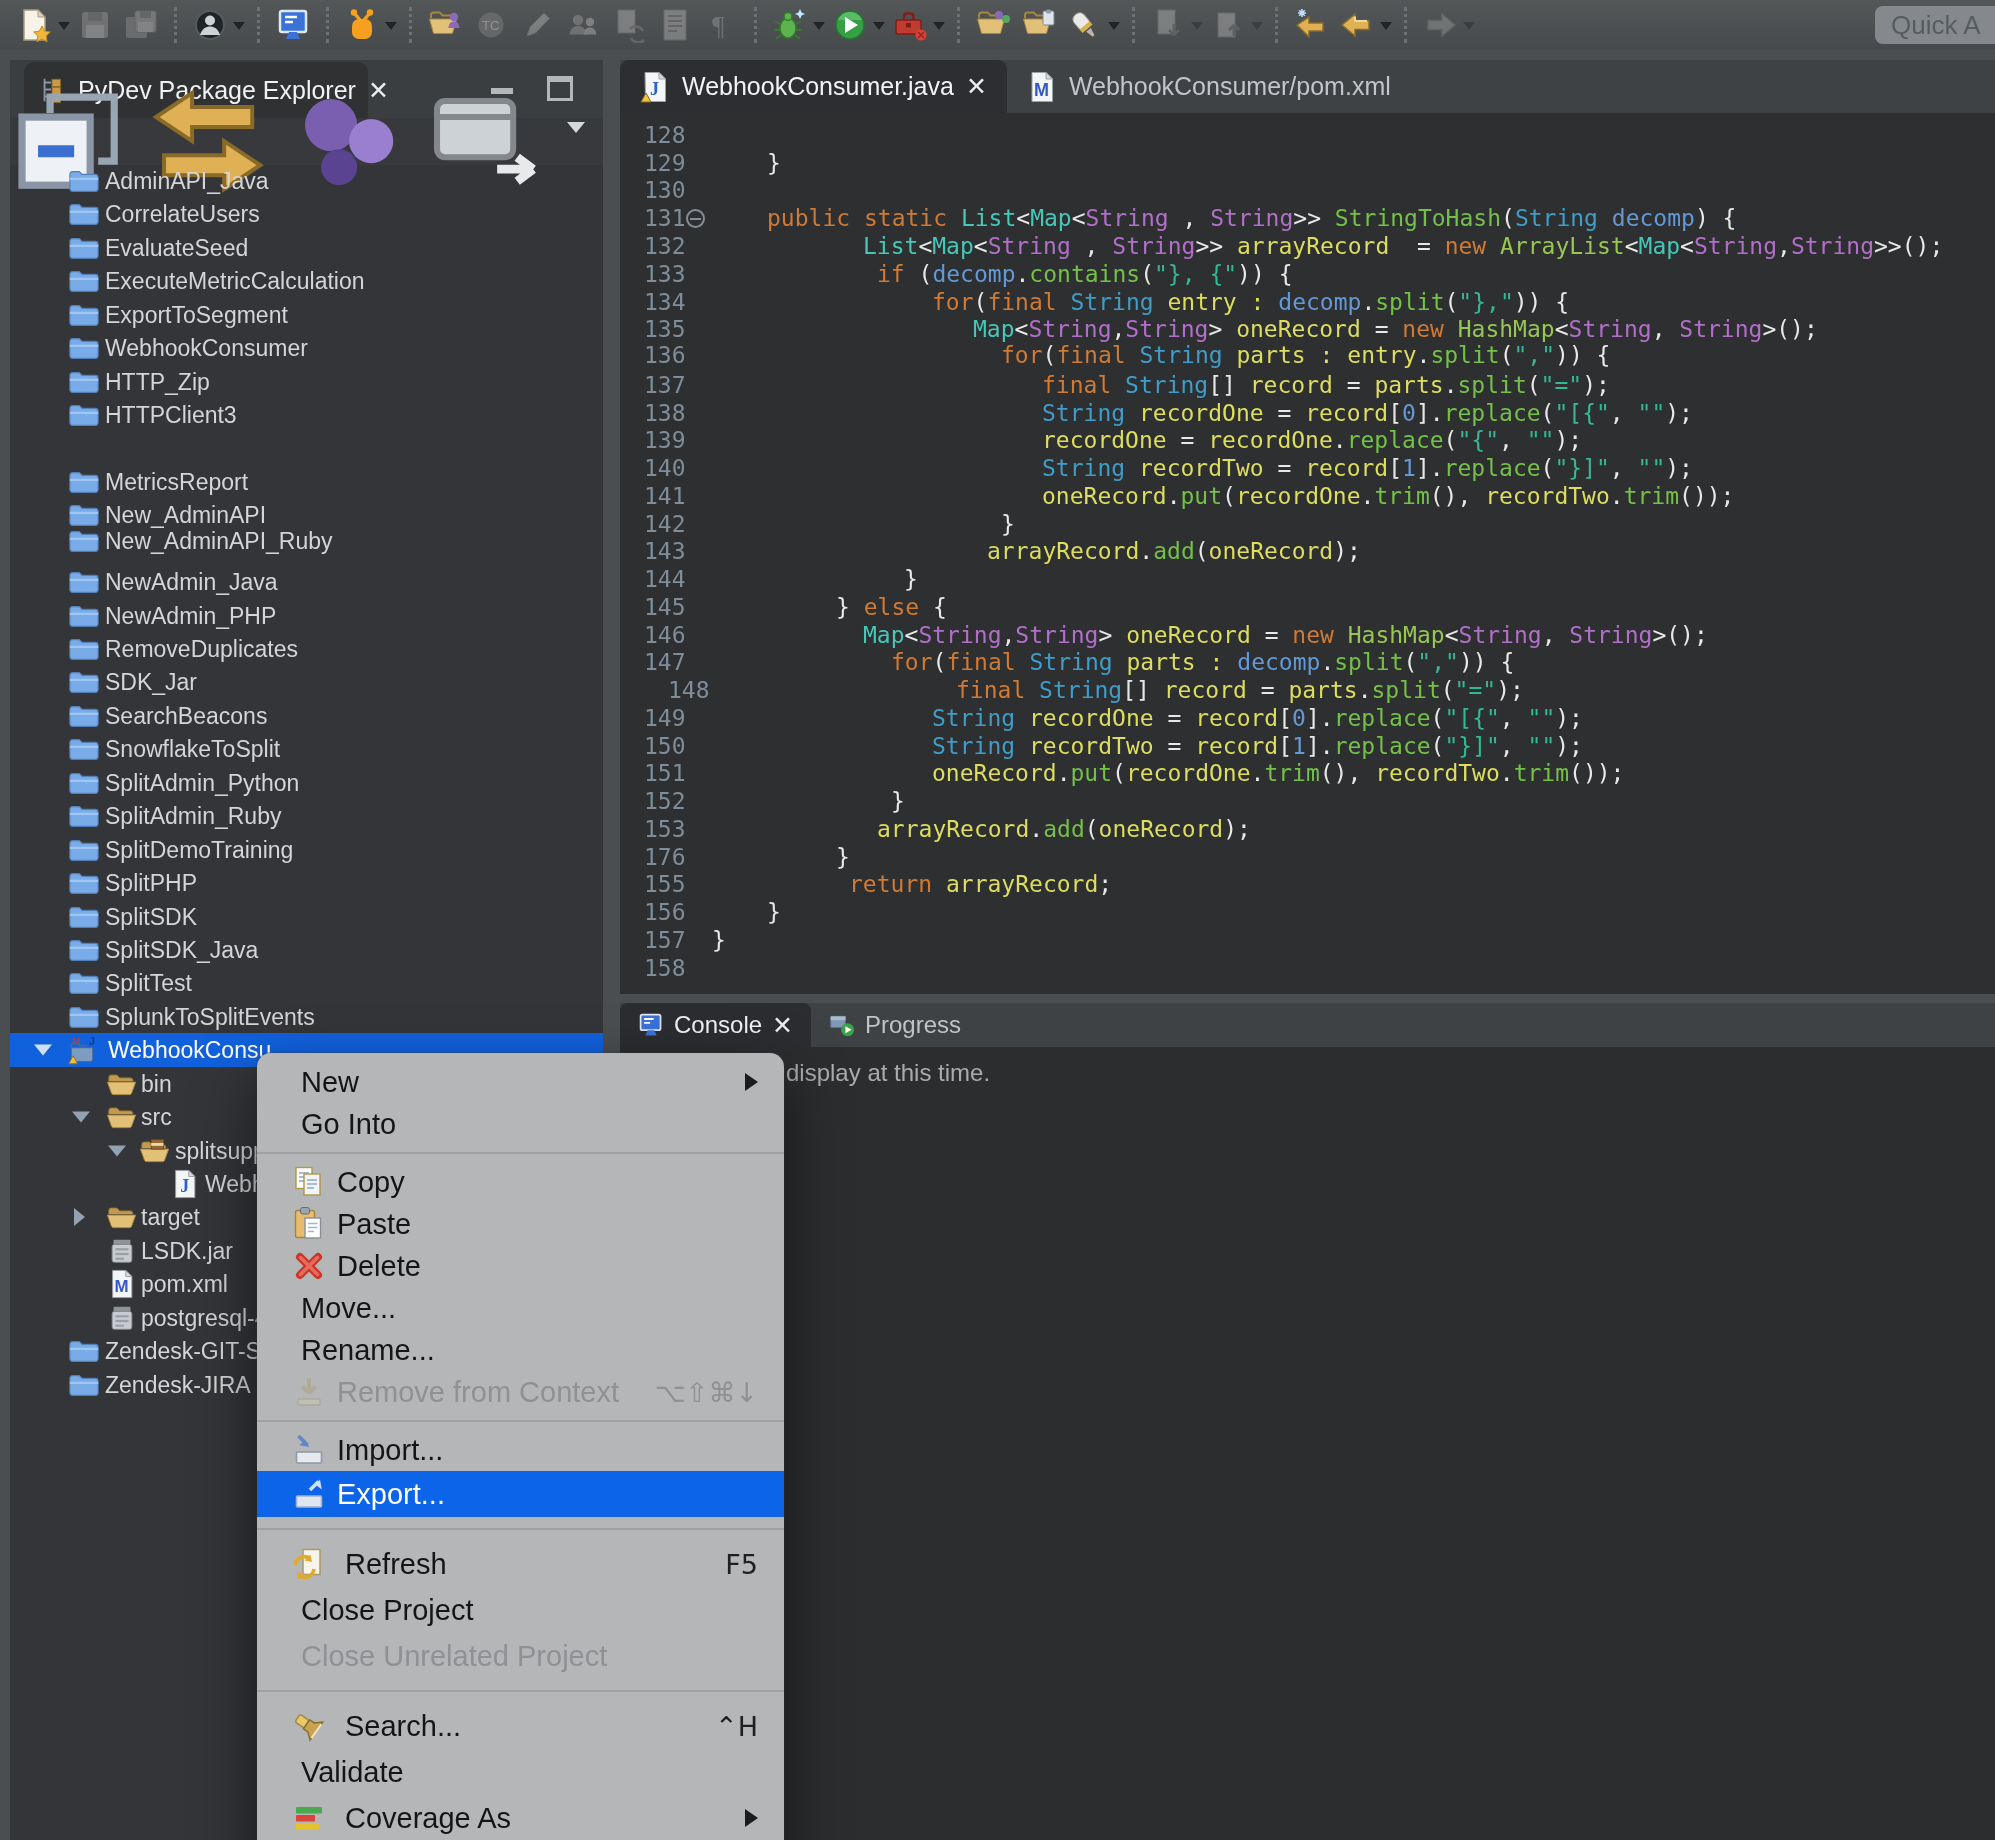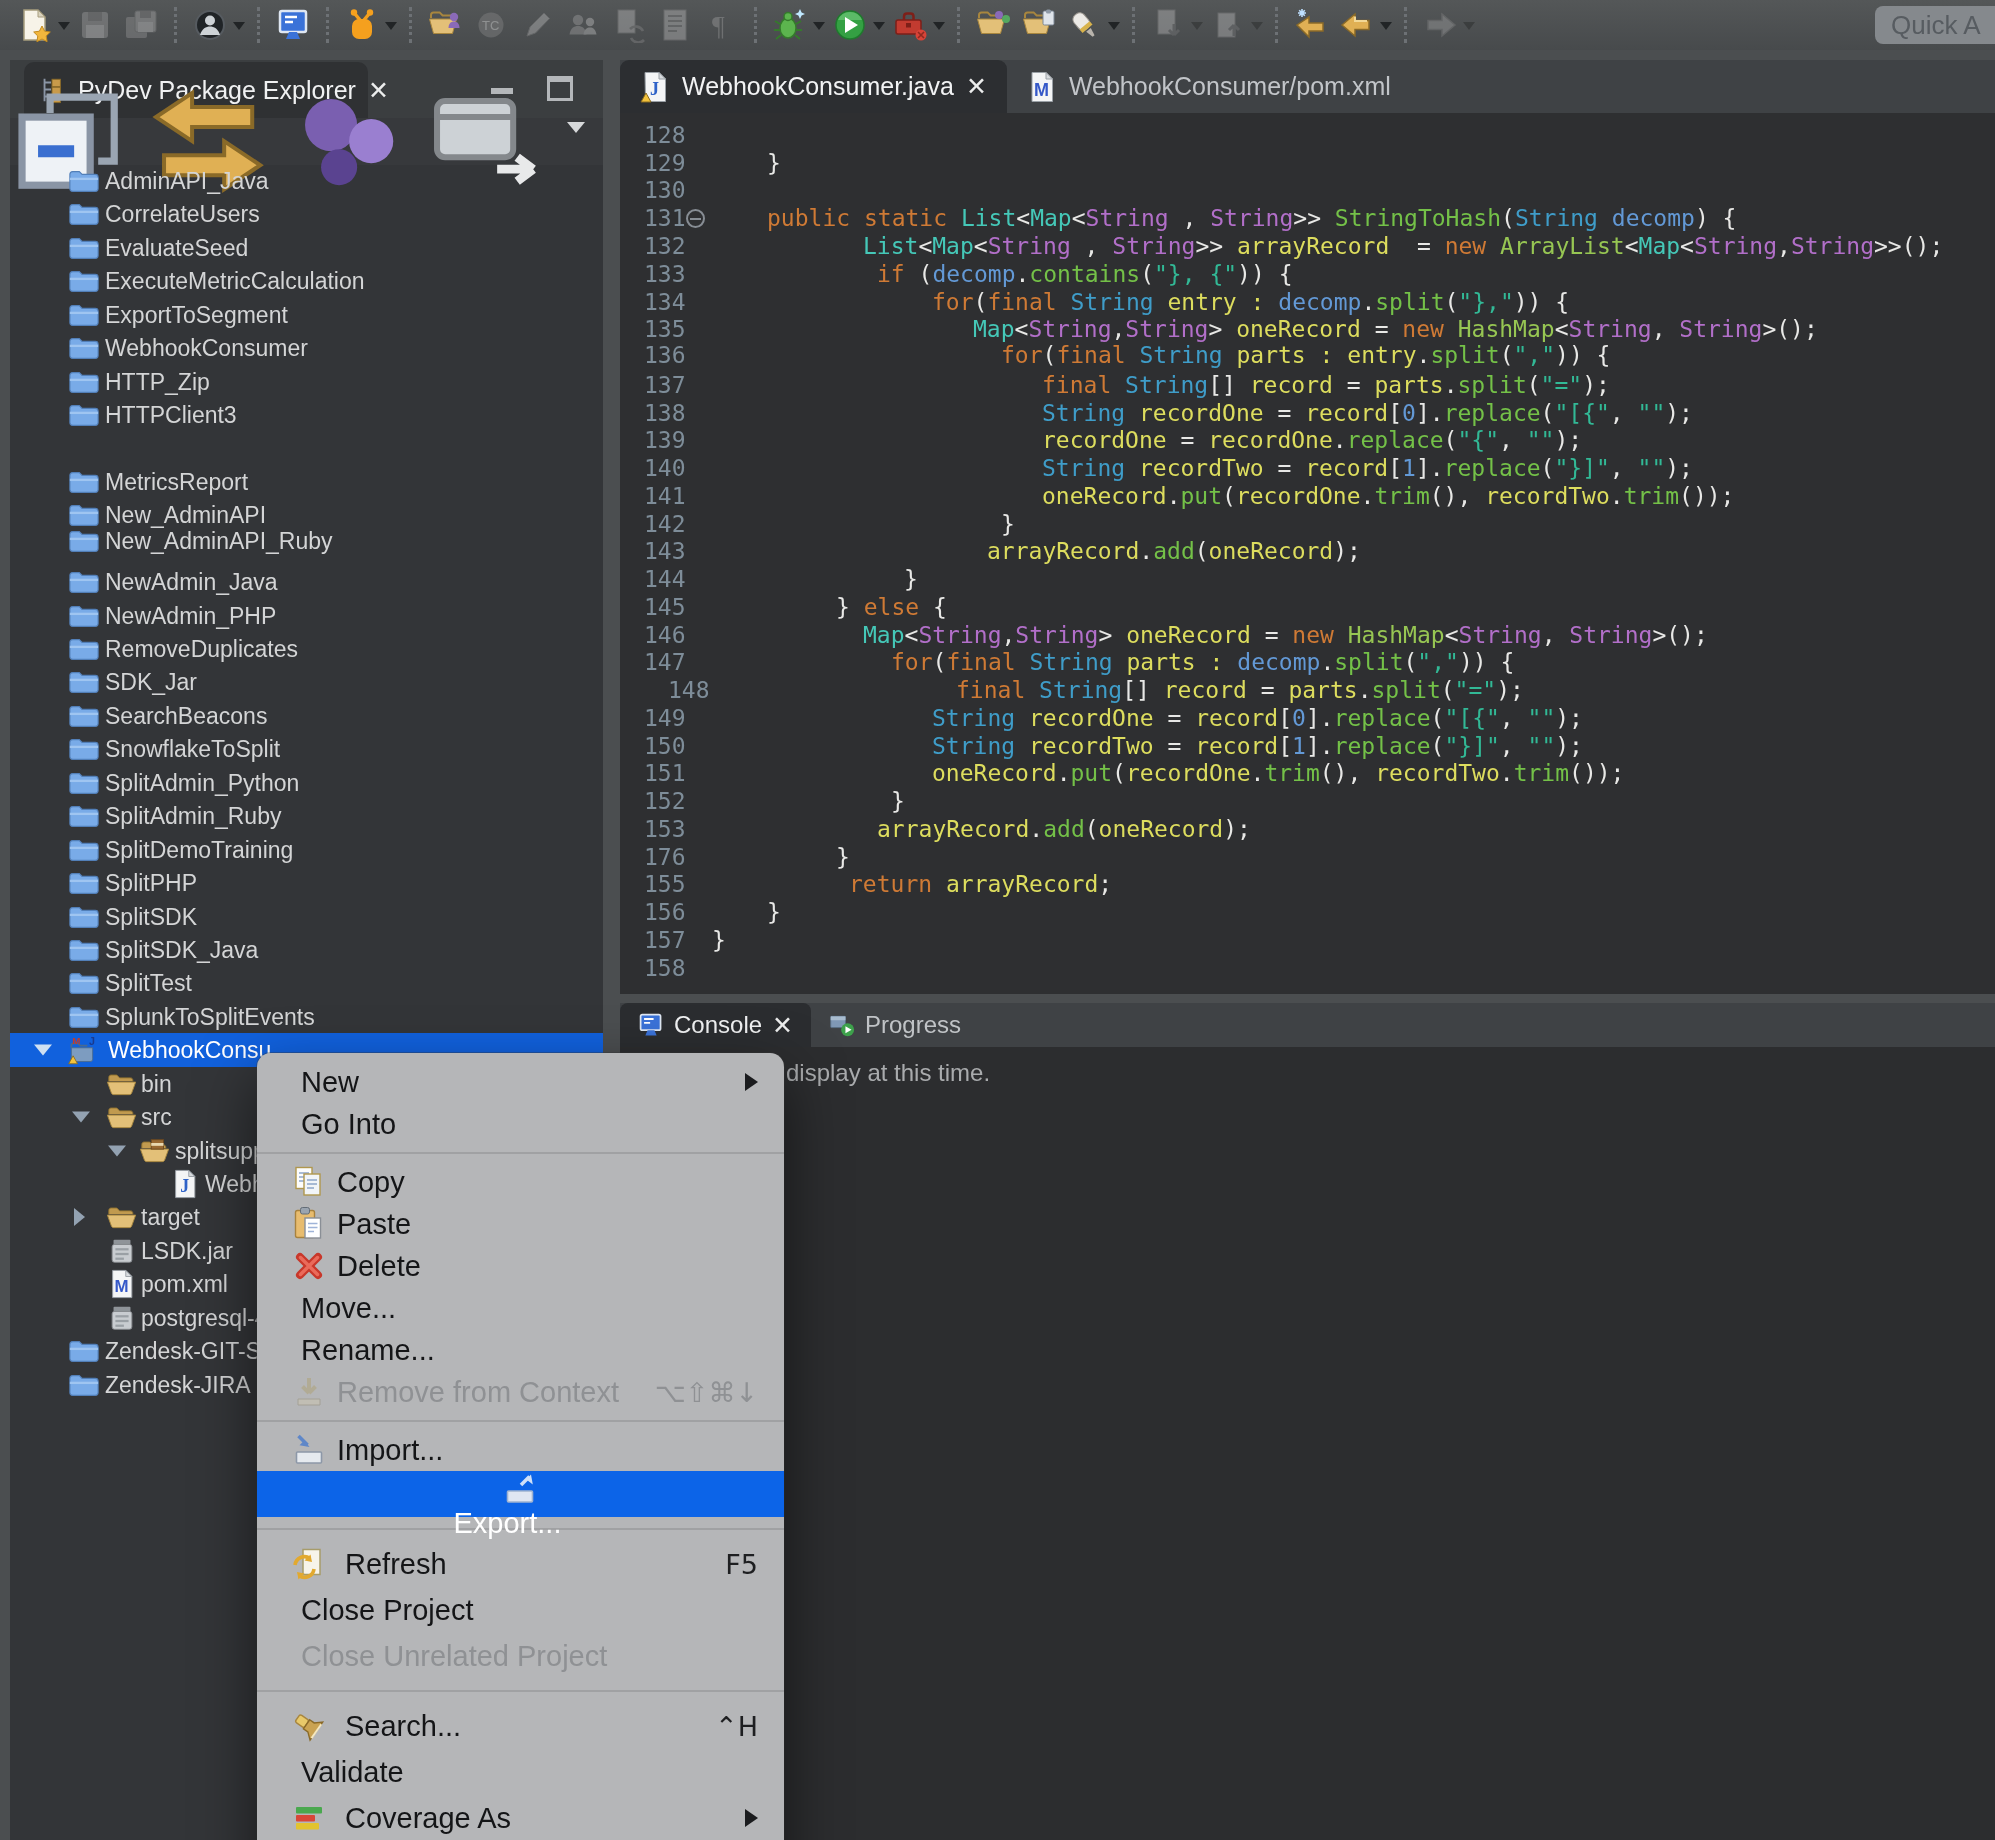--- a/index.html
+++ b/index.html
@@ -77,21 +77,21 @@
         padding:8px 0;box-sizing:border-box;z-index:50;
         box-shadow:0 24px 60px rgba(0,0,0,.55),0 0 0 1px rgba(60,60,60,.35);overflow:hidden;}
   .mi{display:flex;align-items:center;height:42px;padding-right:26px;color:#141517;font-size:29px;position:relative;}
   .mi.tall{height:46px;gap:8px;}
   .mi .mic{width:36px;height:36px;margin-left:34px;margin-right:10px;flex:none;}
   .mi.noicon{padding-left:44px;}
   .mi .lbl{flex:1;white-space:nowrap;}
   .mi .sc{margin-left:18px;font-size:27px;color:#1e1f21;font-family:"DejaVu Sans",sans-serif;}
   .mi .sub{margin-left:18px;width:0;height:0;border-top:9px solid transparent;border-bottom:9px solid transparent;border-left:13px solid #1b1c1e;flex:none;}
   .mi.dis{color:#8f9194;} .mi.dis .sc{color:#8f9194;}
-  .mi.hl{background:#0c64e8;color:#ffffff;height:46px;flex-direction:column;}
+  .mi.hl{background:#0c64e8;color:#ffffff;height:46px;}
   .msep{height:2px;background:#a0a1a3;margin:7px 0;}
   .msep.wide{margin:11px 0;}
 </style>
 </head>
 <body>
 
 <div id="root">
   <div class="toolbar">
       <div class="ticon hasdd">
         <span class="icn">

